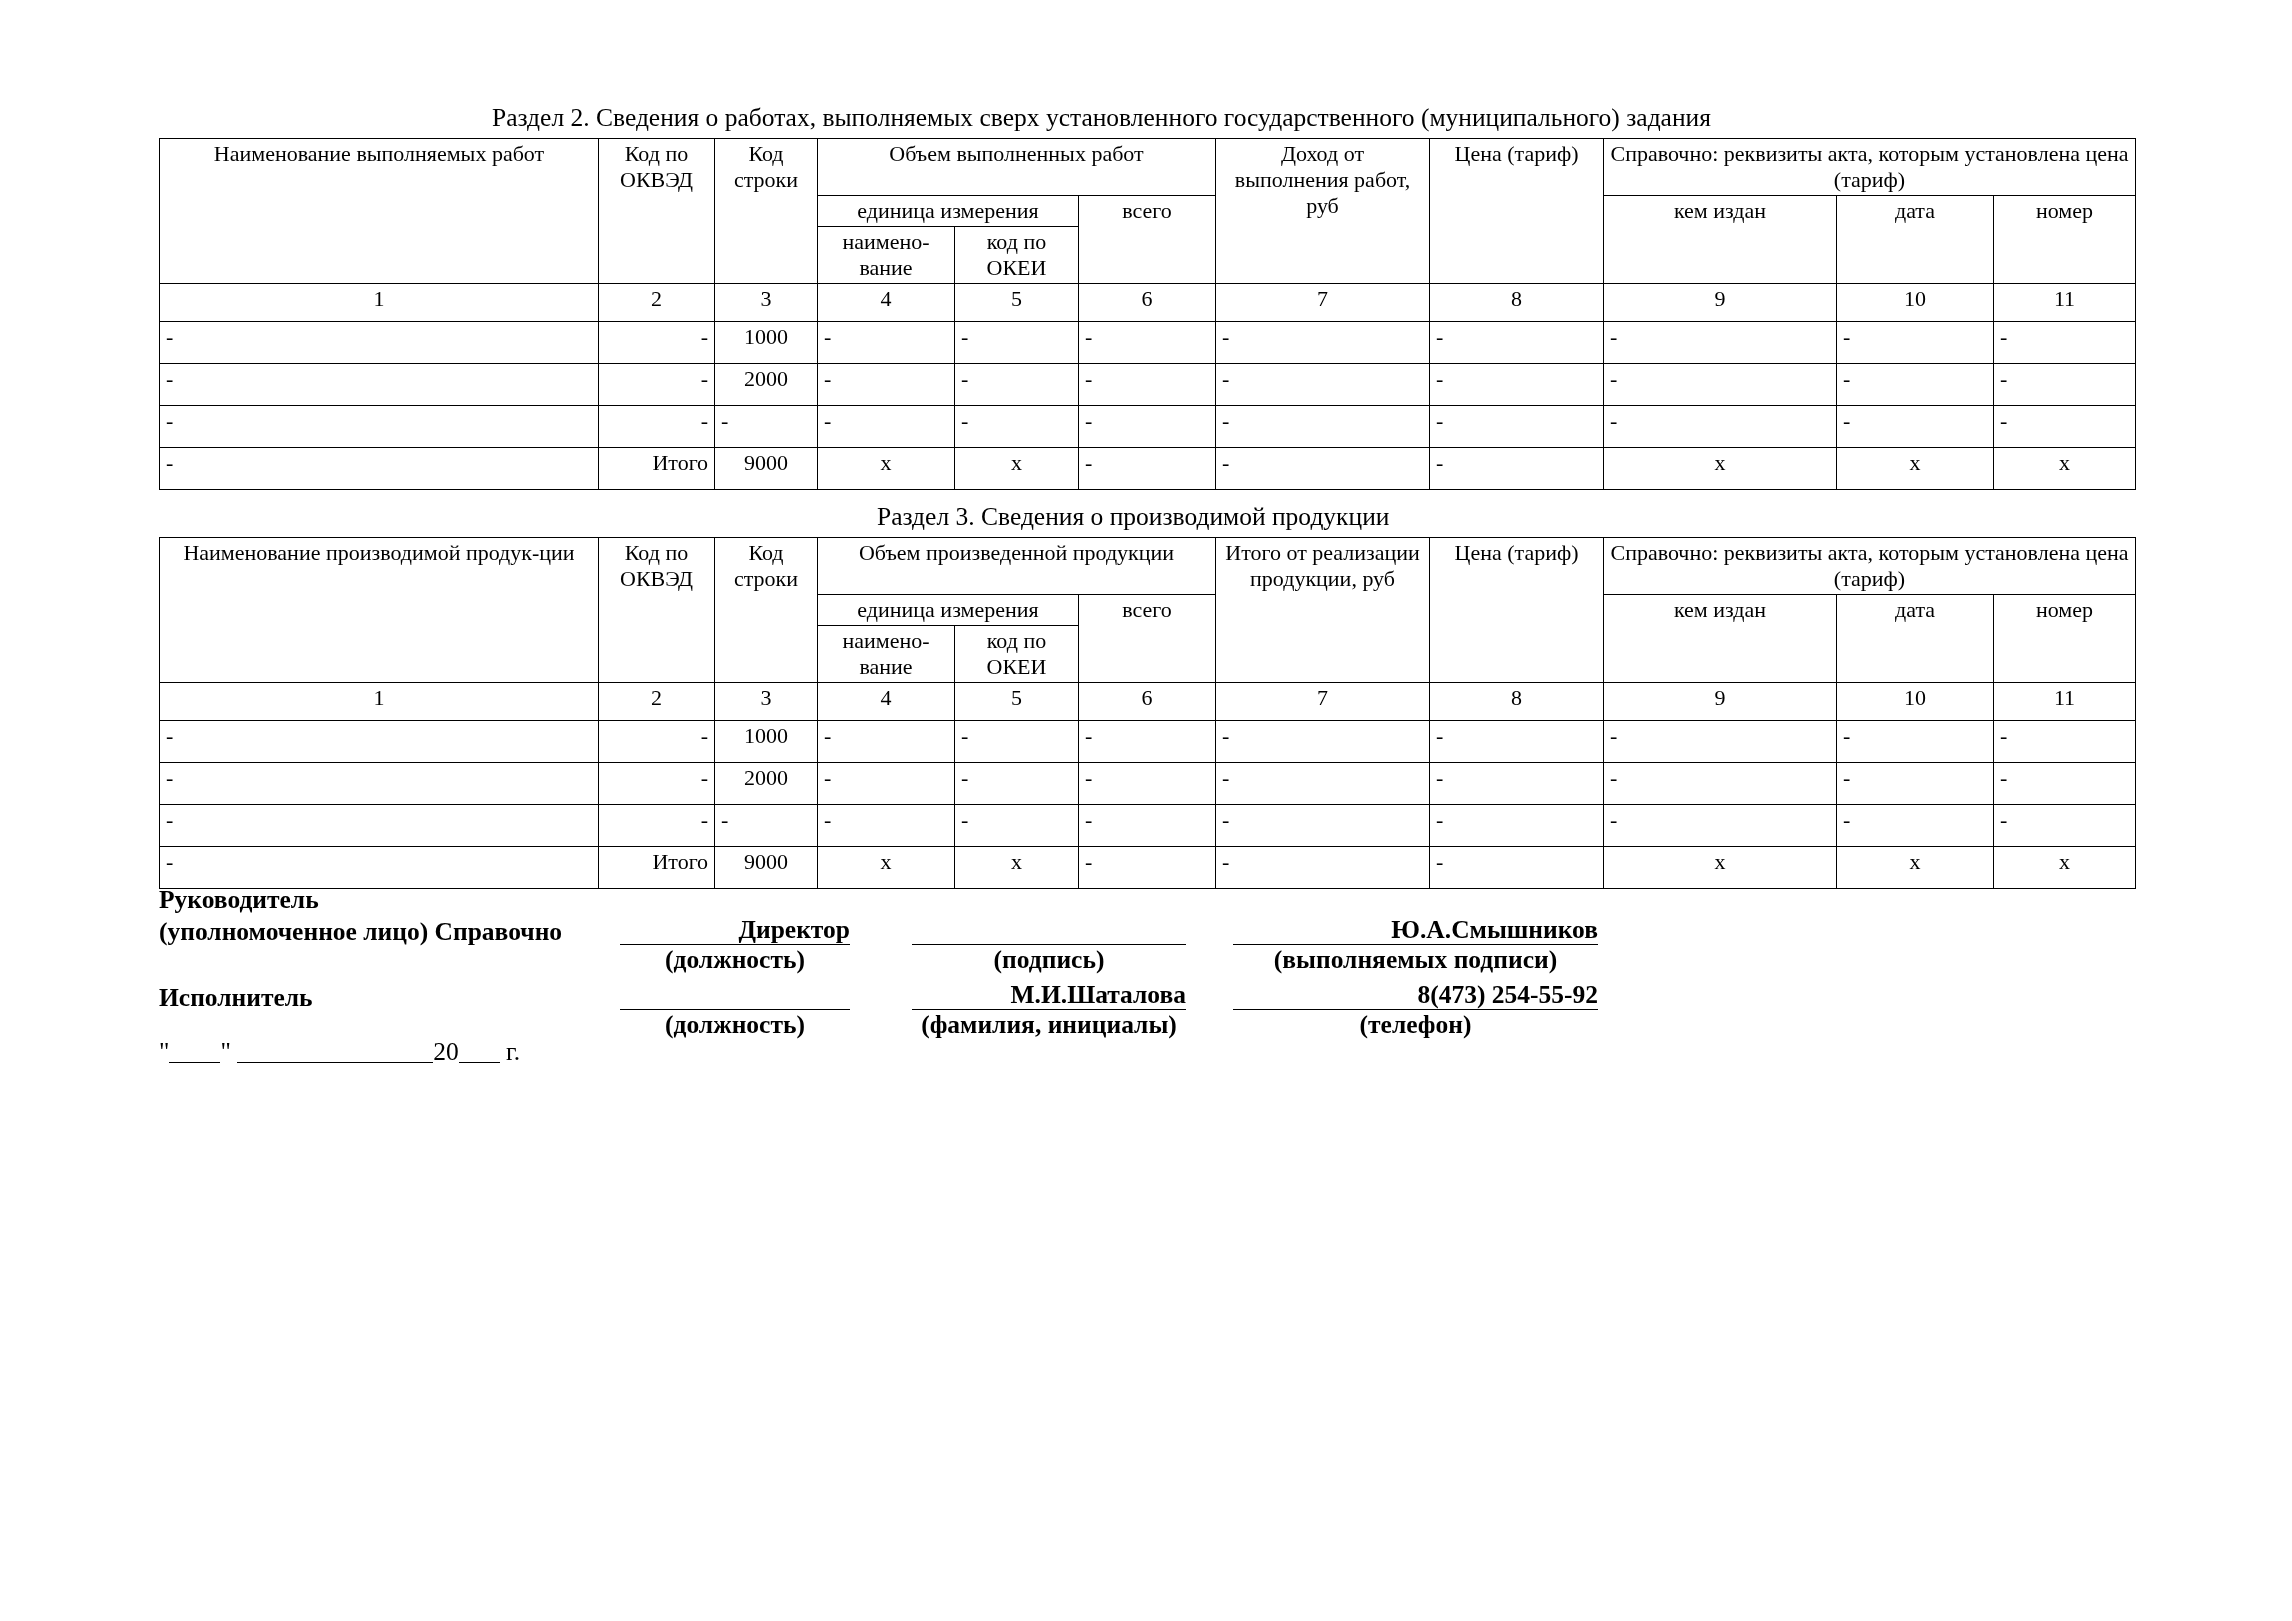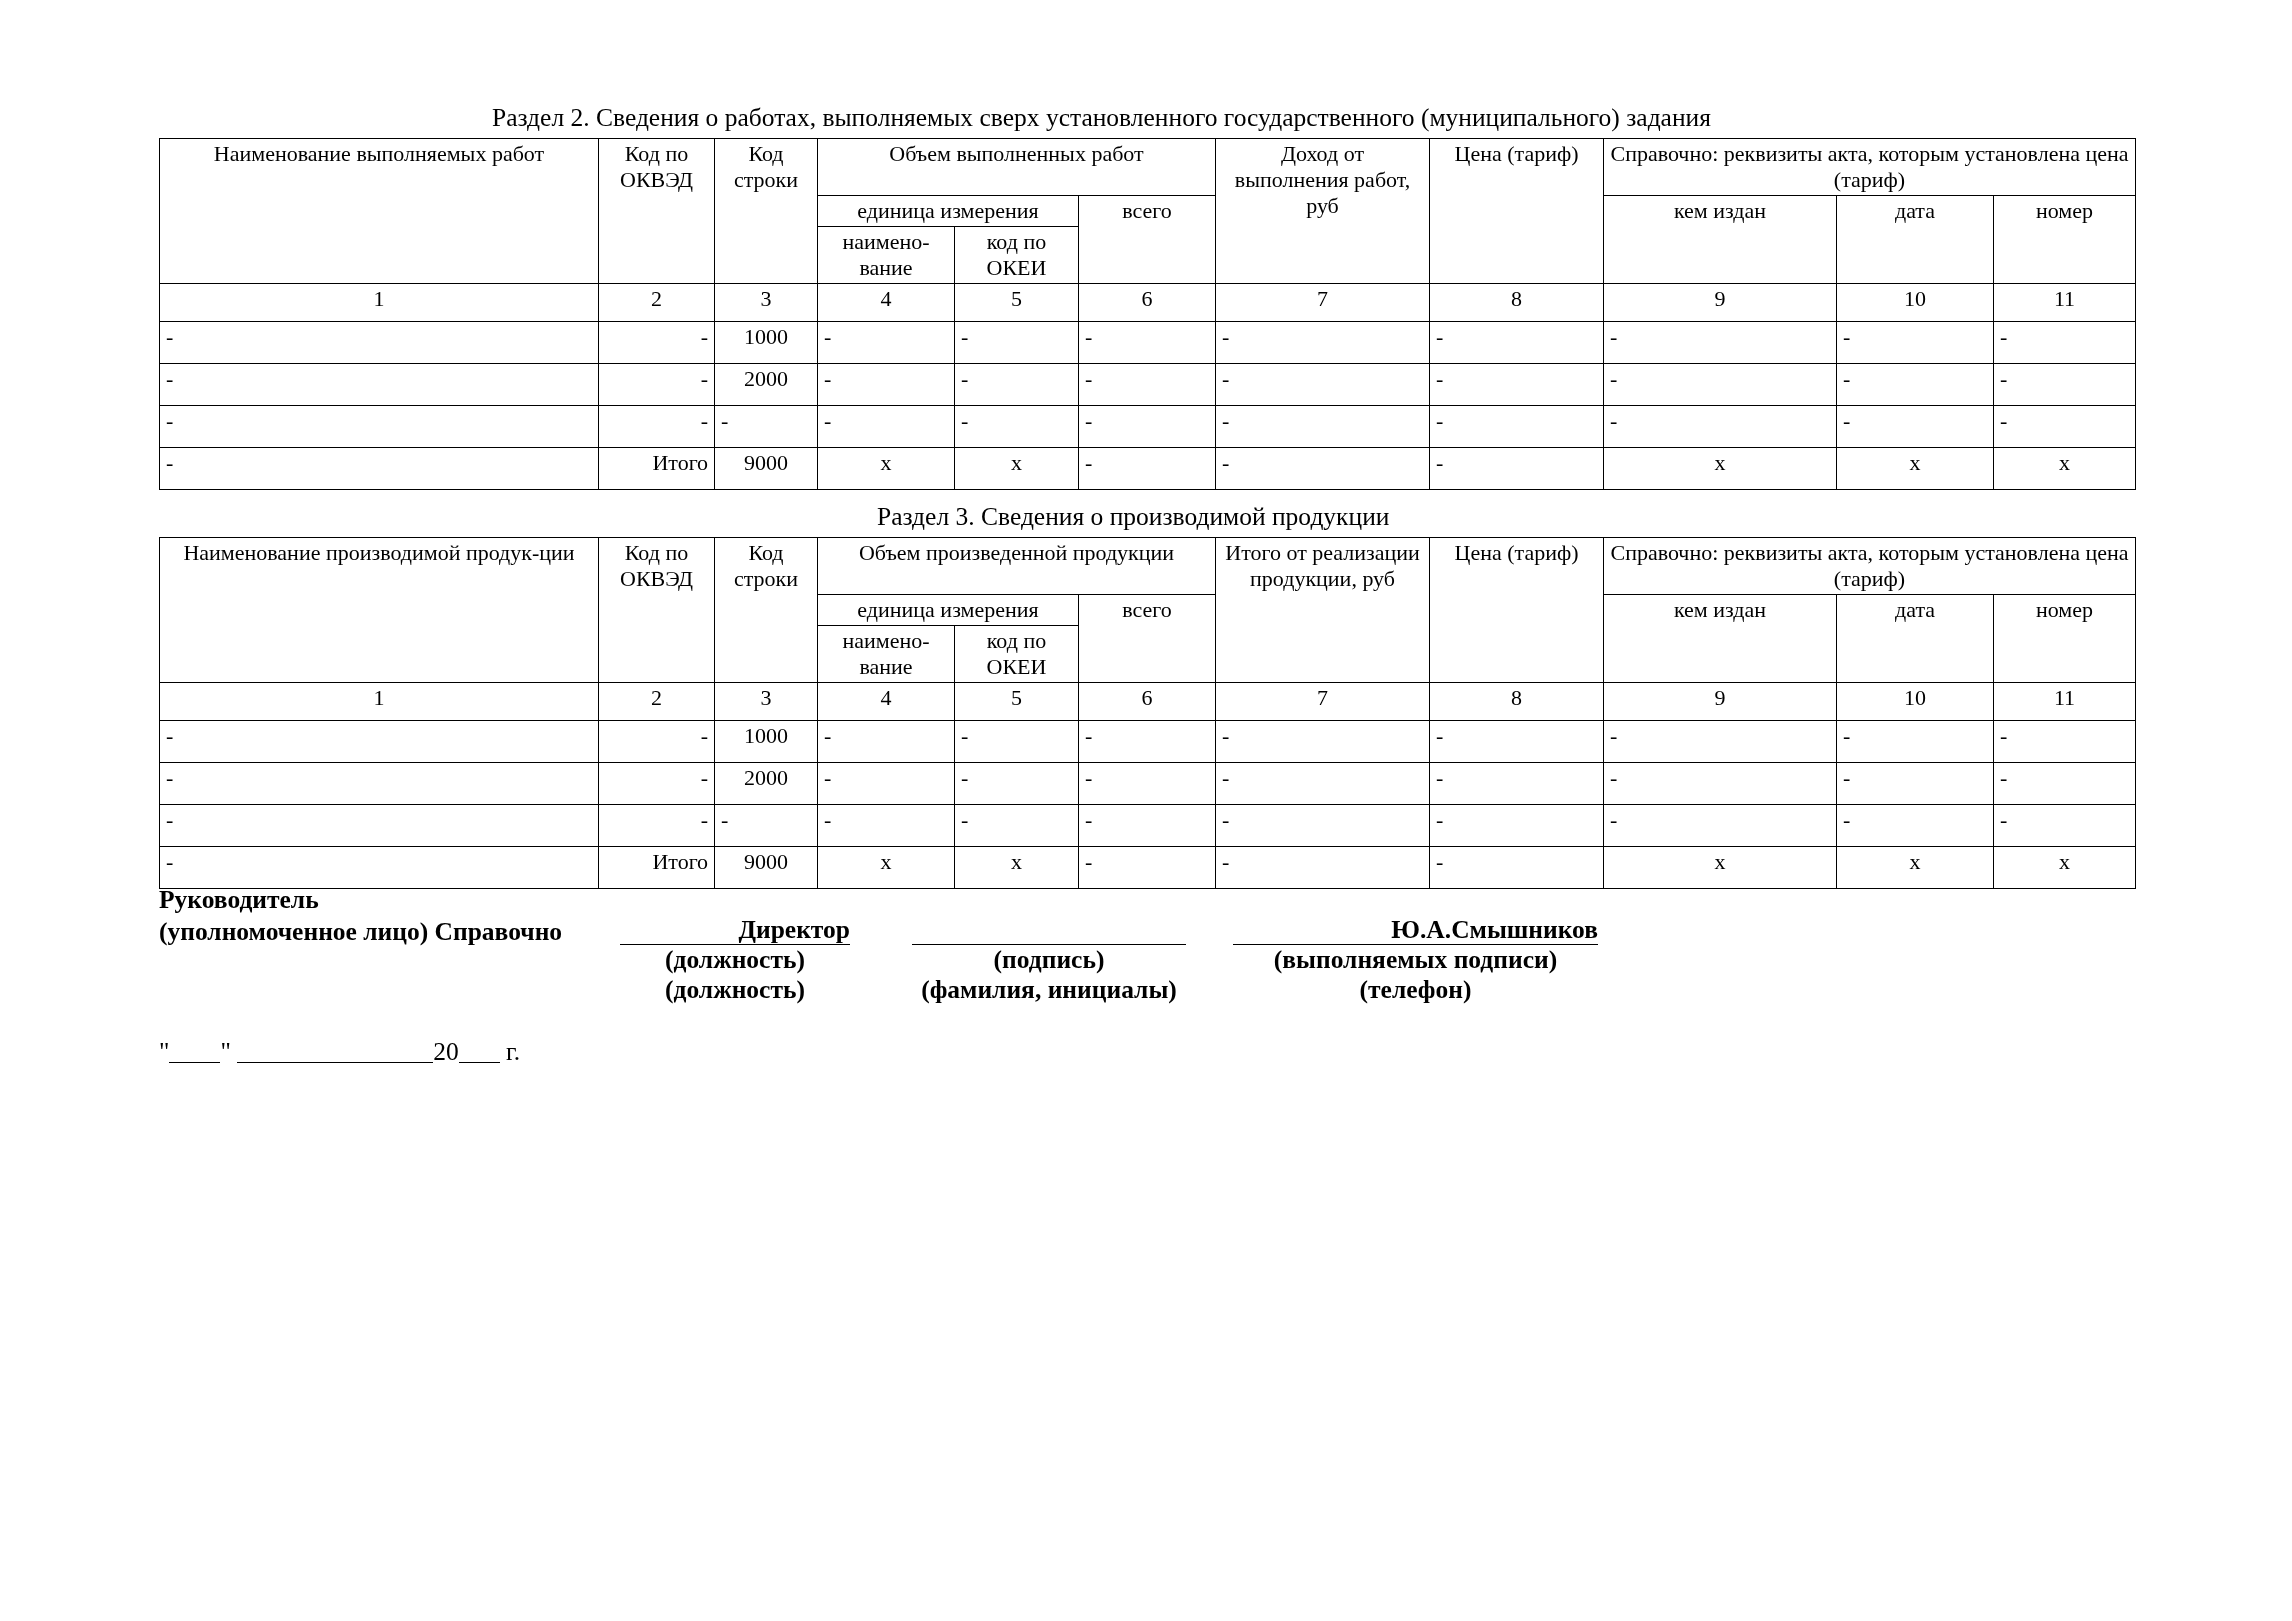--- a/index.html
+++ b/index.html
@@ -382,20 +382,32 @@
         <span class="sig-caption">(должность)</span>
       </span>
       <span class="sig-field fw-sign">
         <span class="sig-caption">(подпись)</span>
       </span>
       <span class="sig-field fw-name">
         <span class="sig-caption">(выполняемых подписи)</span>
       </span>
     </div>
 
+    <div class="sig-row" style="margin-top:5.9px;">
+      <span class="sig-left-label">Исполнитель</span>
+      <span class="sig-field fw-pos">
+        <span class="sig-value"></span>
+      </span>
+      <span class="sig-field fw-sign">
+        <span class="sig-value">М.И.Шаталова</span>
+      </span>
+      <span class="sig-field fw-name">
+        <span class="sig-value">8(473) 254-55-92</span>
+      </span>
+    </div>
 
     <div class="sig-row">
       <span class="sig-left-label">&nbsp;</span>
       <span class="sig-field fw-pos">
         <span class="sig-caption">(должность)</span>
       </span>
       <span class="sig-field fw-sign">
         <span class="sig-caption">(фамилия, инициалы)</span>
       </span>
       <span class="sig-field fw-name">

